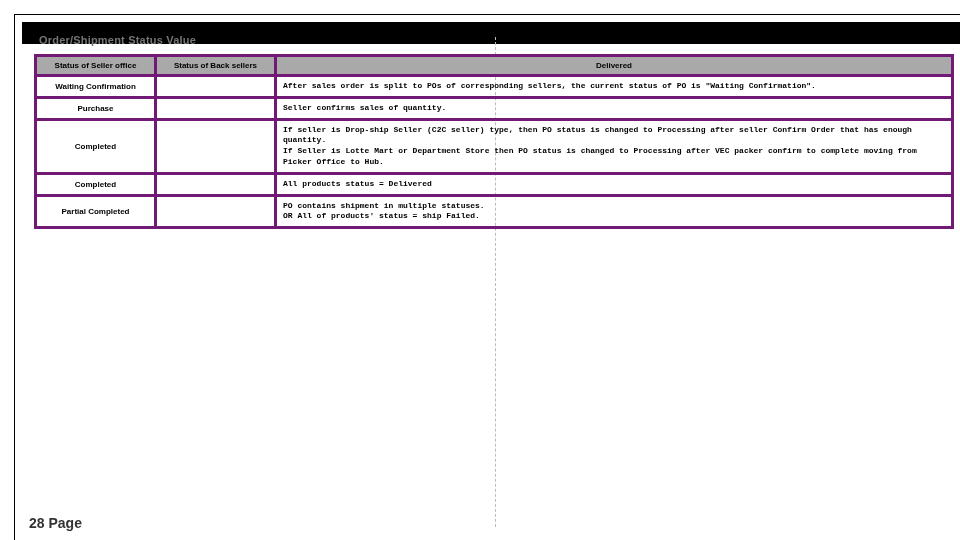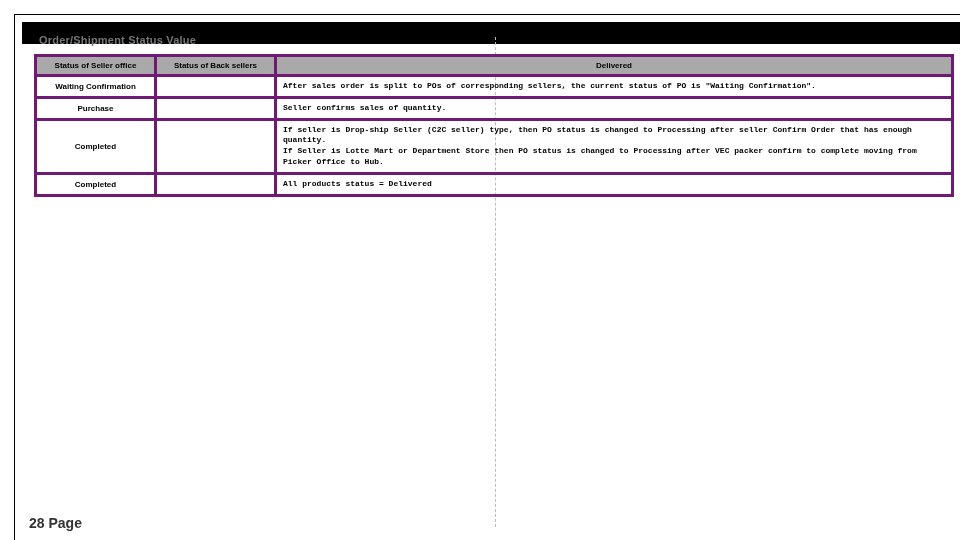--- a/index.html
+++ b/index.html
@@ -56,17 +56,22 @@
         <tr class="tall">
           <td class="seller">Completed</td>
           <td></td>
           <td class="def">If seller is Drop-ship Seller (C2C seller) type, then PO status is changed to Processing after seller Confirm Order that has enough quantity.<br>If Seller is Lotte Mart or Department Store then PO status is changed to Processing after VEC packer confirm to complete moving from Picker Office to Hub.</td>
         </tr>
         <tr>
           <td class="seller">Completed</td>
           <td></td>
           <td class="def">All products status = Delivered</td>
         </tr>
+        <tr class="tall">
+          <td class="seller">Partial Completed</td>
+          <td></td>
+          <td class="def">PO contains shipment in multiple statuses.<br>OR All of products' status = ship Failed.</td>
+        </tr>
       </tbody>
     </table>
   </div>
   <div class="footer">28 Page</div>
 </div>
 
 </body></html>

